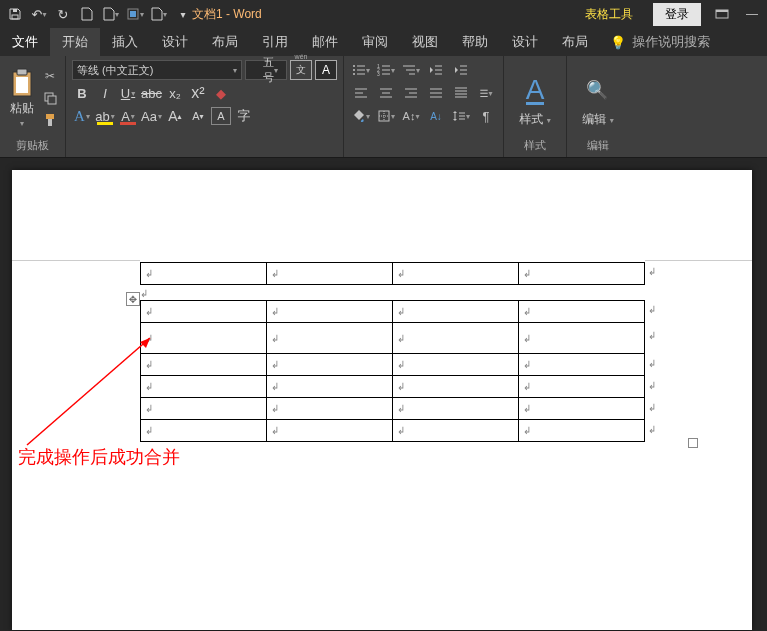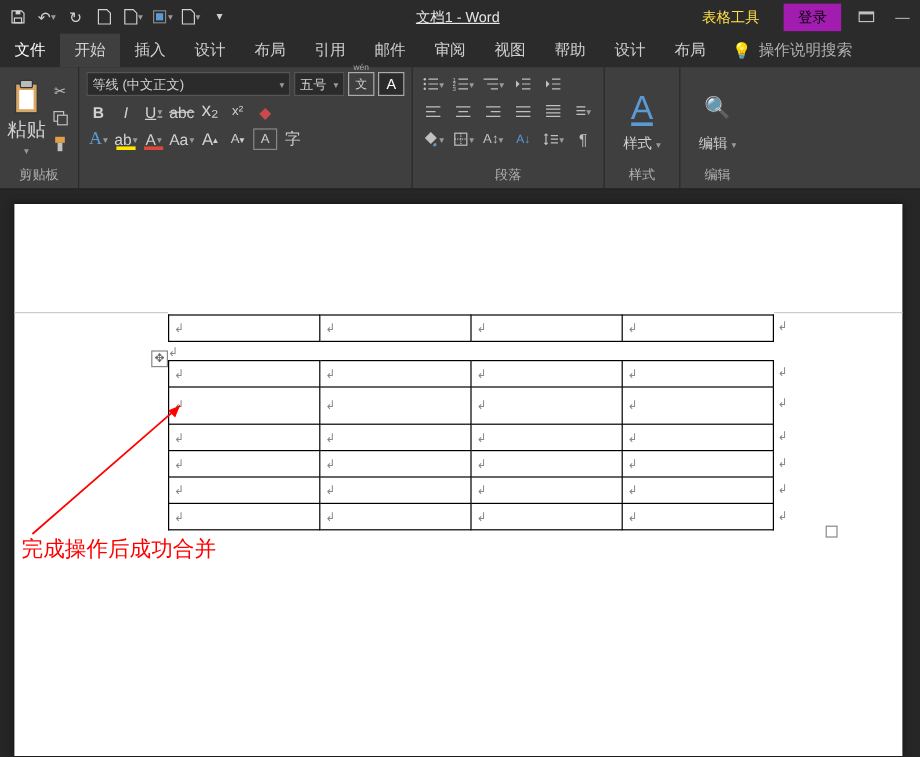--- a/index.html
+++ b/index.html
@@ -1,50 +1,50 @@
 <!DOCTYPE html>
 <html><head>
 <meta charset="utf-8">
 <style>
 *{box-sizing:border-box;margin:0;padding:0;font-family:"Microsoft YaHei",sans-serif;}
 body{background:#2b2b2b;width:767px;height:631px;overflow:hidden;}
 .titlebar{height:28px;background:#2b2b2b;display:flex;align-items:center;color:#d0d0d0;font-size:12px;}
 .qat{display:flex;align-items:center;gap:6px;padding-left:6px;}
 .qat .ico{width:18px;height:18px;display:flex;align-items:center;justify-content:center;color:#d0d0d0;font-size:13px;}
-.title-center{flex:1;text-align:center;color:#e5e5e5;text-decoration:underline;}
+.title-center{flex:1;color:#fdba74;}
 .title-right{display:flex;align-items:center;gap:0;}
 .title-tab{padding:22px 14px;color:#fde047;font-size:12px;}
-.login-btn{background:#a21caf;color:#000;padding:3px 12px;font-size:12px;margin:0 6px;}
+.login-btn{background:#e5e5e5;color:#000;padding:3px 12px;font-size:12px;margin:0 6px;}
 .winbtn{width:30px;height:18px;display:flex;align-items:center;justify-content:center;color:#c0c0c0;font-size:12px;}
 .menubar{height:28px;background:#2b2b2b;display:flex;align-items:stretch;color:#d0d0d0;font-size:13px;}
 .menu-item{padding:0 12px;display:flex;align-items:center;cursor:pointer;font-family:Liberation Mono, monospace;}
 .menu-item.active{background:#3f3f3f;}
 .menu-item.file{color:#fff;}
 .menu-help{display:flex;align-items:center;padding:0 10px;gap:6px;color:#b0b0b0;}
 .ribbon{height:102px;background:#3f3f3f;display:flex;border-bottom:1px solid #1a1a1a;}
 .group{border-right:1px solid #2a2a2a;display:flex;flex-direction:column;padding:4px 6px;}
 .group-body{flex:1;display:flex;}
 .group-label{text-align:center;font-size:11px;color:#b0b0b0;padding-top:2px;position:relative;}
 .clip-body{display:flex;gap:3px;}
 .paste-btn{width:32px;display:flex;flex-direction:column;align-items:center;justify-content:center;gap:2px;}
 .paste-ico{width:26px;height:30px;}
-.paste-lbl{font-size:16px;color:#d0d0d0;}
+.paste-lbl{font-size:12px;color:#d0d0d0;}
 .clip-col{display:flex;flex-direction:column;gap:4px;justify-content:center;}
 .clip-col .s{width:18px;height:18px;display:flex;align-items:center;justify-content:center;color:#c0c0c0;font-size:12px;}
 .font-grid{display:flex;flex-direction:column;gap:3px;}
 .font-row{display:flex;align-items:center;gap:3px;}
 .font-name{width:170px;height:20px;background:#2b2b2b;border:1px solid #555;color:#d0d0d0;font-size:11px;padding:0 4px;display:flex;align-items:center;justify-content:space-between;}
-.font-size{width:42px;height:20px;background:#2b2b2b;border:1px solid #555;color:#d0d0d0;font-size:11px;padding:0 4px;display:flex;align-items:center;justify-content:space-between;}
+.font-size{width:42px;height:20px;background:#2b2b2b;border:1px solid #555;color:#d0d0d0;font-size:11px;padding:0 17px;display:flex;align-items:center;justify-content:space-between;}
 .fbtn{min-width:20px;height:20px;display:flex;align-items:center;justify-content:center;color:#d0d0d0;font-size:13px;position:relative;}
 .fbtn.bold{font-weight:bold;}
 .fbtn.italic{font-style:italic;}
 .fbtn.underline{text-decoration:underline;}
 .fbtn.strike{text-decoration:line-through;}
-.fbtn.sub{font-size:16px;}
-.fbtn.sup{font-size:11px;text-align:center;}
+.fbtn.sub{font-size:13px;}
+.fbtn.sup{font-size:16px;text-align:center;}
 .fbtn .dd{font-size:8px;margin-left:1px;color:#999;}
 .fbtn.red{color:#c94a4a;}
 .fbtn.blue{color:#5b9bd5;}
 .fbtn.yellow::after{content:"";position:absolute;left:2px;right:2px;bottom:1px;height:3px;background:#ffe600;}
 .fbtn.redU::after{content:"";position:absolute;left:2px;right:2px;bottom:1px;height:3px;background:#d94a3a;}
 .wen-box{width:22px;height:20px;border:1px solid #aaa;display:flex;align-items:center;justify-content:center;font-size:10px;color:#d0d0d0;position:relative;}
 .wen-box::before{content:"wén";position:absolute;top:-8px;font-size:7px;color:#aaa;}
 .A-box{width:22px;height:20px;border:1px solid #aaa;background:#2b2b2b;display:flex;align-items:center;justify-content:center;font-size:12px;color:#fff;}
 .para-grid{display:flex;flex-direction:column;gap:3px;}
 .pbtn{width:22px;height:20px;display:flex;align-items:center;justify-content:center;color:#c0c0c0;font-size:12px;}
@@ -352,21 +352,20 @@
                 <line x1="7" y1="10" x2="13" y2="10" stroke="#c0c0c0"></line>
               </svg>
               <span class="dd-caret">▾</span>
             </div>
           <div class="pbtn">
               <span style="font-size:13px;color:#c0c0c0;">¶</span>
             </div>
         </div>
       </div>
     </div>
-    <div class="group-label">段落</div>
   </div>
 
   <div class="group">
     <div class="group-body style-body">
       <div class="big-a">
           <span>A</span>
         </div>
       <div class="big-lbl"><span>样式</span> <span class="dd-caret">▾</span></div>
     </div>
     <div class="group-label">样式</div>

